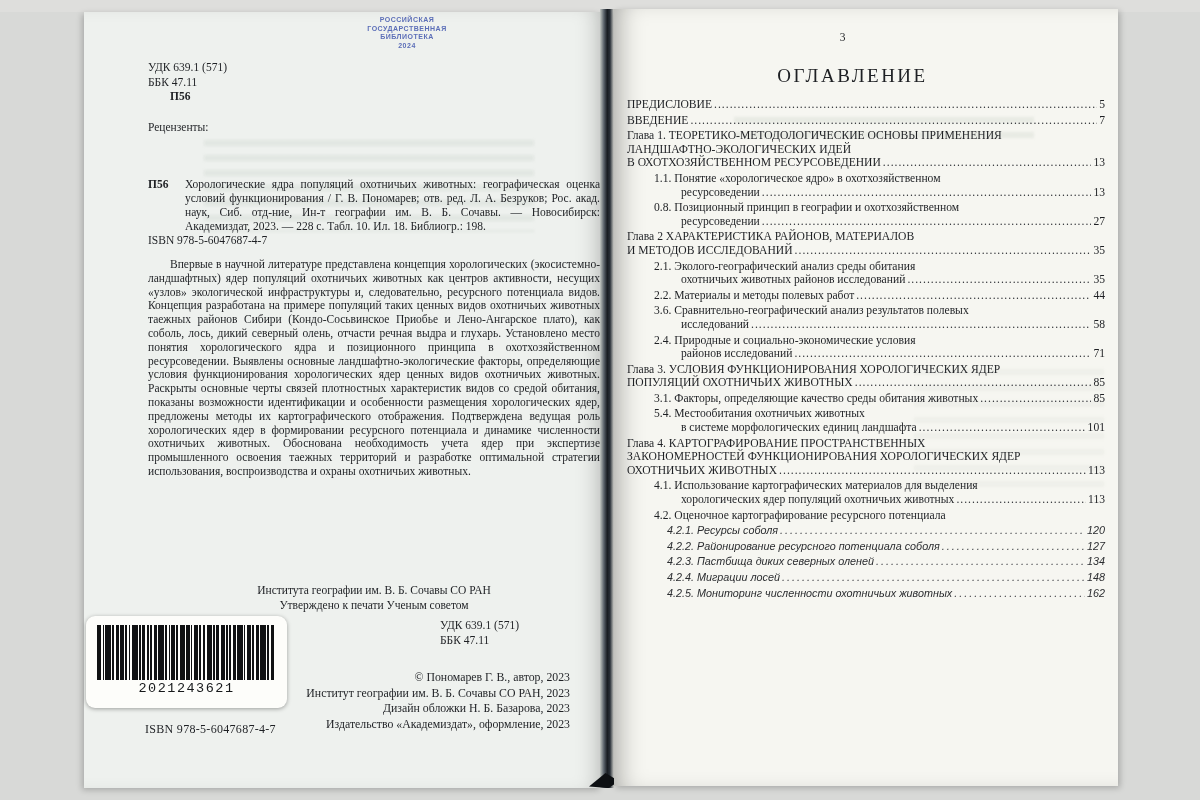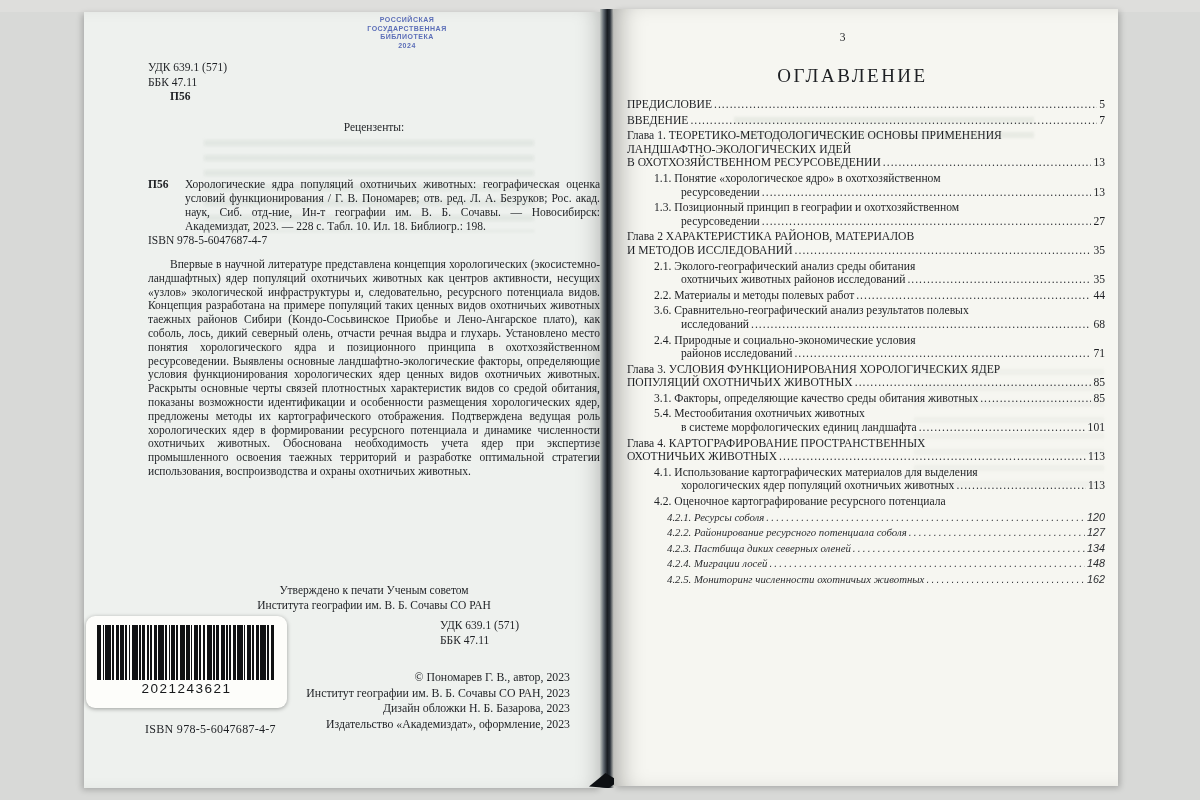--- a/index.html
+++ b/index.html
@@ -37,56 +37,56 @@
     background:repeating-linear-gradient(180deg,rgba(150,165,150,.08) 0 6px,transparent 6px 16px);}
 
   
   .stamp{
     position:absolute;left:263px;top:4px;width:120px;text-align:center;
     font-family:"Liberation Sans","DejaVu Sans",sans-serif;font-weight:bold;
     font-size:7px;line-height:8.6px;letter-spacing:.5px;color:#4c60b2;opacity:.9;
   }
   .udk-top{position:absolute;left:64px;top:48px;font-size:11.5px;line-height:14.6px;}
   .udk-top .code{font-weight:bold;padding-left:22px;}
-  .reviewers{position:absolute;left:64px;top:108px;width:452px;text-align:center;
+  .reviewers{position:absolute;left:64px;top:108px;width:452px;text-align:left;
     font-size:11.5px;line-height:14.2px;}
   .biblio{position:absolute;left:64px;top:165px;width:452px;padding-left:37px;
     box-sizing:border-box;text-align:justify;font-size:11.5px;line-height:14px;}
   .biblio .code{position:absolute;left:0;top:0;font-weight:bold;}
   .isbn-top{position:absolute;left:64px;top:222px;font-size:11.5px;}
   .annotation{position:absolute;left:64px;top:246px;width:452px;text-align:justify;
     font-size:11.5px;line-height:13.8px;}
   .annotation p{margin:0;text-indent:22px;}
   .approved{position:absolute;left:64px;top:571px;width:452px;text-align:center;
     font-size:11.5px;line-height:14.6px;}
   .udk-bottom{position:absolute;left:356px;top:606px;font-size:11.5px;line-height:14.6px;}
   .barcode{position:absolute;left:2px;top:604px;width:201px;height:92px;
     background:#fdfdfa;border-radius:9px;box-shadow:0 1px 4px rgba(0,0,0,.35);}
   .bars{display:flex;align-items:stretch;height:55px;margin:9px 11px 1px;}
   .bars div{background:#101112;height:100%;}
-  .barcode-number{text-align:center;font-family:Liberation Sans, sans-serif;
+  .barcode-number{text-align:center;font-family:Liberation Mono, monospace;
     font-size:13.5px;letter-spacing:1.5px;color:#16181a;}
   .copyright{position:absolute;right:31px;top:658px;text-align:right;
     font-size:11.8px;line-height:15.6px;}
   .isbn-bottom{position:absolute;left:61px;top:710px;font-size:12px;letter-spacing:.3px;}
 
   
   .pgnum{position:absolute;left:0;top:22px;width:457px;text-align:center;font-size:11.5px;}
   .toc-title{position:absolute;left:0;top:56px;width:477px;text-align:center;
     font-size:19px;letter-spacing:2.5px;}
   .toc{position:absolute;left:13px;top:89px;width:478px;font-size:11.6px;line-height:13.6px;}
   .toc-entry{margin-top:2px;}
   .toc-entry:first-child{margin-top:0;}
   .toc-line{display:flex;align-items:baseline;}
   .lvl-section .toc-line{padding-left:27px;}
   .lvl-section .toc-line.cont{padding-left:54px;align-items:flex-end;}
   .lvl-sub .toc-line{padding-left:40px;}
   .lvl-sub{font-family:"Liberation Sans","DejaVu Sans",sans-serif;
     font-style:italic;font-size:10.8px;color:#2b2d30;}
-  .toc-line .t{white-space:nowrap;font-family:Liberation Serif, serif;}
+  .toc-line .t{white-space:nowrap;}
   .dots{flex:1;overflow:hidden;white-space:nowrap;margin:0 2px;color:#33353a;}
   .dots::after{content:"......................................................................................................................";letter-spacing:1px;}
   .lvl-sub .dots::after{letter-spacing:2px;}
   .pg{white-space:nowrap;}
 </style>
 </head>
 <body>
 
 <div class="page left-page">
   <div class="bleed bleed-l"></div>
@@ -115,22 +115,22 @@
   </div>
 
   <div class="isbn-top">ISBN 978-5-6047687-4-7</div>
 
   <div class="annotation">
     <p>Впервые в научной литературе представлена концепция хорологических (экосистемно-ландшафтных) ядер популяций охотничьих животных как центров активности, несущих «узлов» экологической инфраструктуры и, следовательно, ресурсного потенциала видов. Концепция разработана на примере популяций таких ценных видов охотничьих животных таежных районов Сибири (Кондо-Сосьвинское Приобье и Лено-Ангарское плато), как соболь, лось, дикий северный олень, отчасти речная выдра и глухарь. Установлено место понятия хорологического ядра и позиционного принципа в охотхозяйственном ресурсоведении. Выявлены основные ландшафтно-экологические факторы, определяющие условия функционирования хорологических ядер ценных видов охотничьих животных. Раскрыты основные черты связей плотностных характеристик видов со средой обитания, показаны возможности идентификации и особенности размещения хорологических ядер, предложены методы их картографического отображения. Подтверждена ведущая роль хорологических ядер в формировании ресурсного потенциала и динамике численности охотничьих животных. Обоснована необходимость учета ядер при экспертизе промышленного освоения таежных территорий и разработке оптимальной стратегии использования, воспроизводства и охраны охотничьих животных.</p>
   </div>
 
   <div class="approved">
 
-  <div>Утверждено к печати Ученым советом</div>
-      <div>Института географии им. В. Б. Сочавы СО РАН</div>
+  <div>Института географии им. В. Б. Сочавы СО РАН</div>
+      <div>Утверждено к печати Ученым советом</div>
     </div>
 
   <div class="udk-bottom">
     <div>УДК 639.1 (571)</div>
     <div>ББК 47.11</div>
   </div>
 
   <div class="barcode">
     <div class="bars" id="bars">
         <div style="width: 3.6px; margin-right: 2px;"></div>
@@ -230,21 +230,21 @@
           <span class="t">1.1. Понятие «хорологическое ядро» в охотхозяйственном</span>
         </div>
         <div class="toc-line cont">
           <span class="t">ресурсоведении</span>
           <span class="dots"></span>
           <span class="pg">13</span>
         </div>
       </div>
       <div class="toc-entry lvl-section">
         <div class="toc-line">
-          <span class="t">1.3. Позиционный принцип в географии и охотхозяйственном</span>
+          <span class="t">0.8. Позиционный принцип в географии и охотхозяйственном</span>
         </div>
         <div class="toc-line cont">
           <span class="t">ресурсоведении</span>
           <span class="dots"></span>
           <span class="pg">27</span>
         </div>
       </div>
       <div class="toc-entry lvl-chapter">
         <div class="toc-line">
           <span class="t">Глава 2 ХАРАКТЕРИСТИКА РАЙОНОВ, МАТЕРИАЛОВ</span>
@@ -272,21 +272,21 @@
           <span class="pg">44</span>
         </div>
       </div>
       <div class="toc-entry lvl-section">
         <div class="toc-line">
           <span class="t">3.6. Сравнительно-географический анализ результатов полевых</span>
         </div>
         <div class="toc-line cont">
           <span class="t">исследований</span>
           <span class="dots"></span>
-          <span class="pg">68</span>
+          <span class="pg">58</span>
         </div>
       </div>
       <div class="toc-entry lvl-section">
         <div class="toc-line">
           <span class="t">2.4. Природные и социально-экономические условия</span>
         </div>
         <div class="toc-line cont">
           <span class="t">районов исследований</span>
           <span class="dots"></span>
           <span class="pg">71</span>
@@ -315,20 +315,23 @@
         </div>
         <div class="toc-line cont">
           <span class="t">в системе морфологических единиц ландшафта</span>
           <span class="dots"></span>
           <span class="pg">101</span>
         </div>
       </div>
       <div class="toc-entry lvl-chapter">
         <div class="toc-line">
           <span class="t">Глава 4.  КАРТОГРАФИРОВАНИЕ ПРОСТРАНСТВЕННЫХ</span>
+        </div>
+        <div class="toc-line cont">
+          <span class="t">ЗАКОНОМЕРНОСТЕЙ ФУНКЦИОНИРОВАНИЯ ХОРОЛОГИЧЕСКИХ ЯДЕР</span>
         </div>
         <div class="toc-line cont">
           <span class="t">ОХОТНИЧЬИХ ЖИВОТНЫХ</span>
           <span class="dots"></span>
           <span class="pg">113</span>
         </div>
       </div>
       <div class="toc-entry lvl-section">
         <div class="toc-line">
           <span class="t">4.1. Использование картографических материалов для выделения</span>

